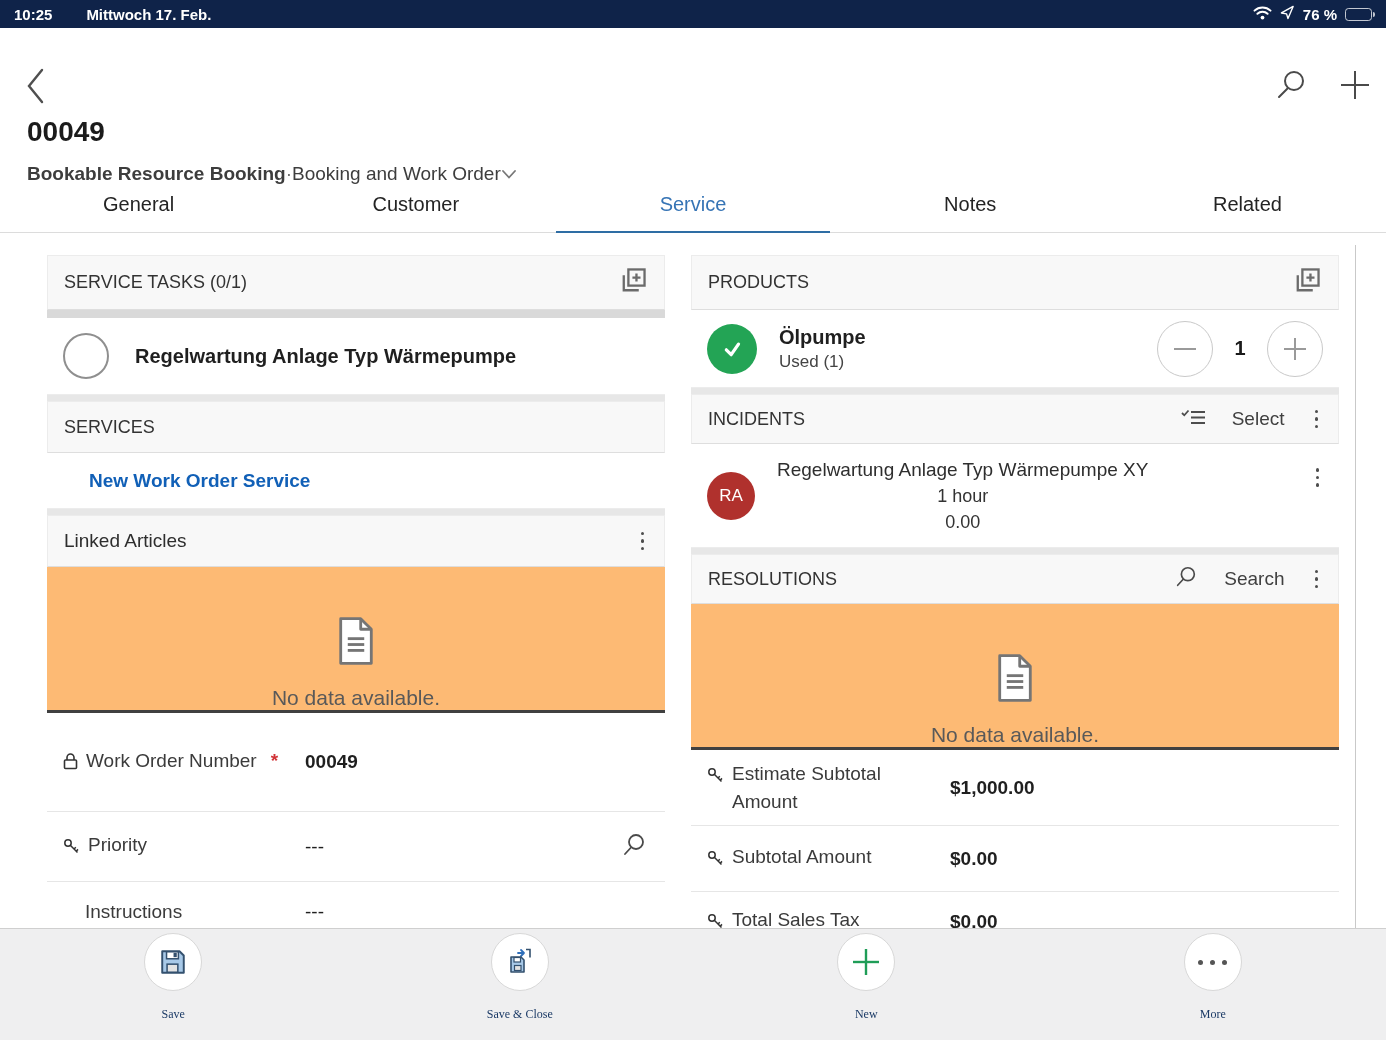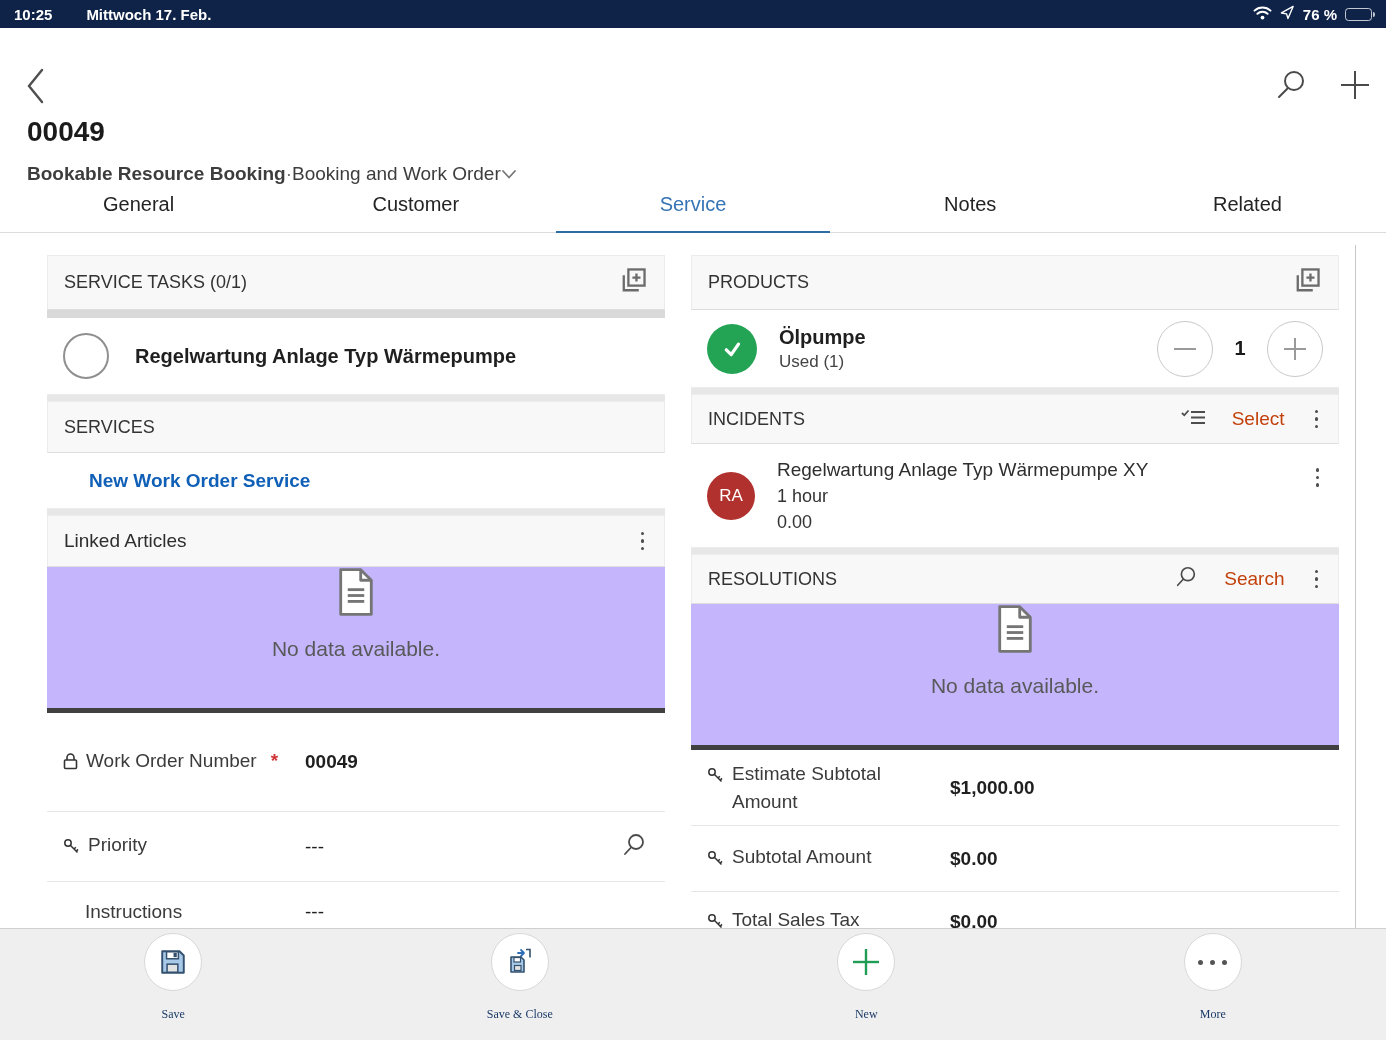--- a/index.html
+++ b/index.html
@@ -56,22 +56,22 @@
 
   .circle-check-empty { width:46px; height:46px; border-radius:50%; border:2px solid #8f8f8f;
     background:#fff; flex:0 0 auto; cursor:pointer; }
   .task-name { margin-left:26px; font-size:20px; font-weight:700; color:#1f1f1f; }
 
   .link { color:#1160b7; font-size:19px; font-weight:600; cursor:pointer; }
 
   .vdots { display:flex; flex-direction:column; gap:4px; padding:4px; cursor:pointer; }
   .vdots i { width:3.5px; height:3.5px; border-radius:50%; background:#4d4d4d; }
 
-  .nodata { background:#c4b5fd; border-bottom:5px solid #404040;
-    display:flex; flex-direction:column; align-items:center; justify-content:flex-start; }
+  .nodata { background:#fdba74; border-bottom:3px solid #404040;
+    display:flex; flex-direction:column; align-items:center; justify-content:flex-end; }
   .nodata-text { margin-top:16px; font-size:21px; color:#595959; }
 
   .field-row { background:#fff; border-bottom:1px solid #e6e6e6; display:flex;
     align-items:center; padding:0 16px; position:relative; }
   .field-label { display:flex; align-items:flex-start; gap:8px; width:242px;
     font-size:19px; color:#3b3b3b; line-height:1.45; }
   .field-label.noicon { padding-left:22px; }
   .req { color:#d13438; font-weight:700; margin-left:6px; }
   .field-value { font-size:19px; color:#1f1f1f; }
   .field-value.strong { font-weight:700; }
@@ -84,24 +84,24 @@
   .prod-name { font-size:20px; font-weight:700; color:#1f1f1f; }
   .prod-status { font-size:17px; color:#444; margin-top:3px; }
   .stepper { margin-left:auto; display:flex; align-items:center; gap:20px; }
   .step-btn { width:56px; height:56px; border-radius:50%; border:1.5px solid #c9c9c9;
     background:#fff; display:flex; align-items:center; justify-content:center; cursor:pointer; }
   .qty { font-size:20px; font-weight:700; color:#1a1a1a; min-width:14px; text-align:center; }
 
   
   .inc-avatar { width:48px; height:48px; border-radius:50%; background:#b0312d; color:#fff;
     display:flex; align-items:center; justify-content:center; font-size:17px; flex:0 0 auto; }
-  .inc-txt { margin-left:22px; display:flex; flex-direction:column; gap:5px; }
+  .inc-txt { margin-left:22px; display:flex; flex-direction:column; gap:5px;text-align:center; }
   .inc-name { font-size:19px; color:#2e2e2e; }
   .inc-sub { font-size:18px; color:#333; }
-  .hdr-action-label { font-size:19px; color:#c2410c; cursor:pointer; }
+  .hdr-action-label { font-size:19px; color:#404040; cursor:pointer; }
 
   
   .bottombar { position:absolute; bottom:0; left:0; width:1386px; height:112px;
     background:#efeff0; border-top:1px solid #cfcfcf; display:flex; }
   .bb-btn { flex:1; display:flex; flex-direction:column; align-items:center; padding-top:4px; cursor:pointer; }
   .bb-circle { width:58px; height:58px; border-radius:50%; background:#fff; border:1px solid #d8d8d8;
     display:flex; align-items:center; justify-content:center; }
   .bb-label { margin-top:16px; font-size:12px; color:#1b3a66;font-family:Liberation Serif, serif; }
   .more-dots { display:flex; gap:7px; }
   .more-dots i { width:5px; height:5px; border-radius:50%; background:#555; }

